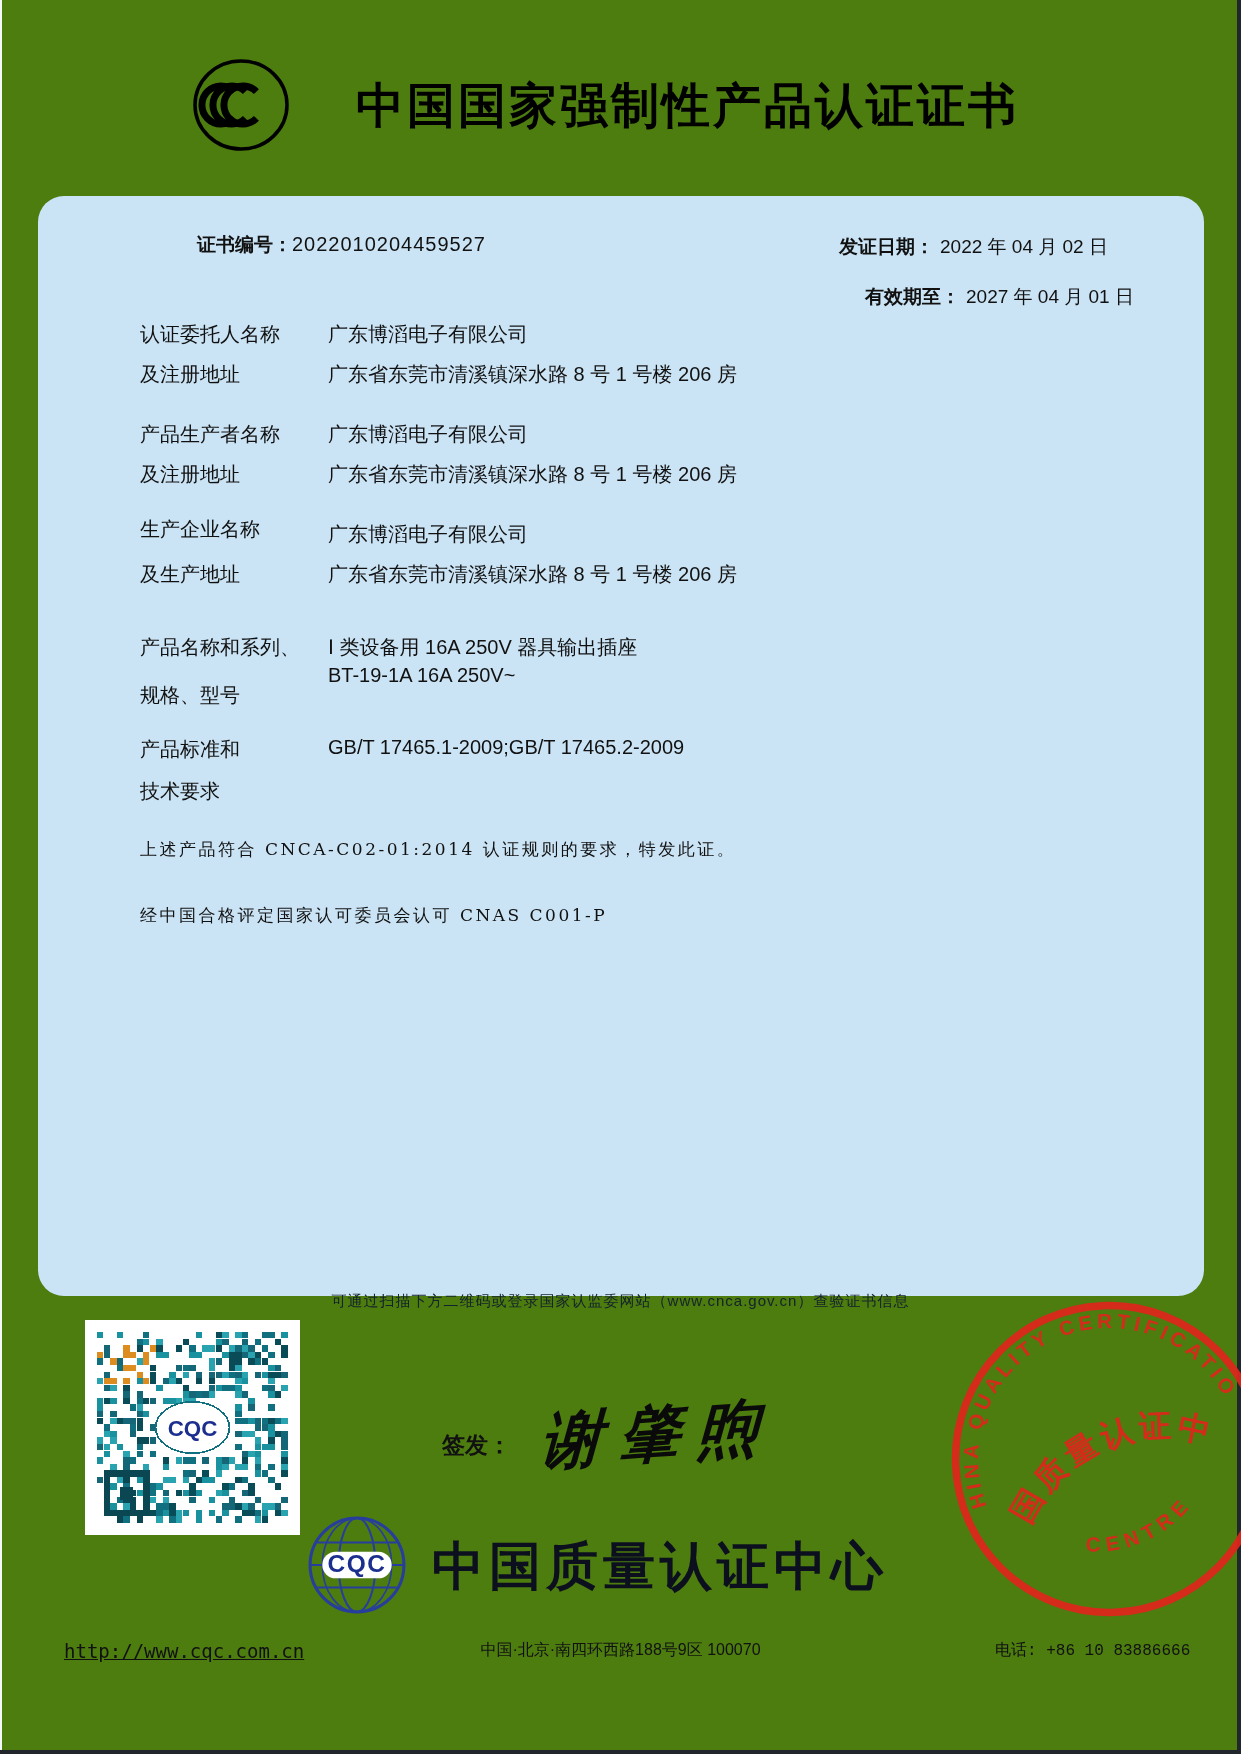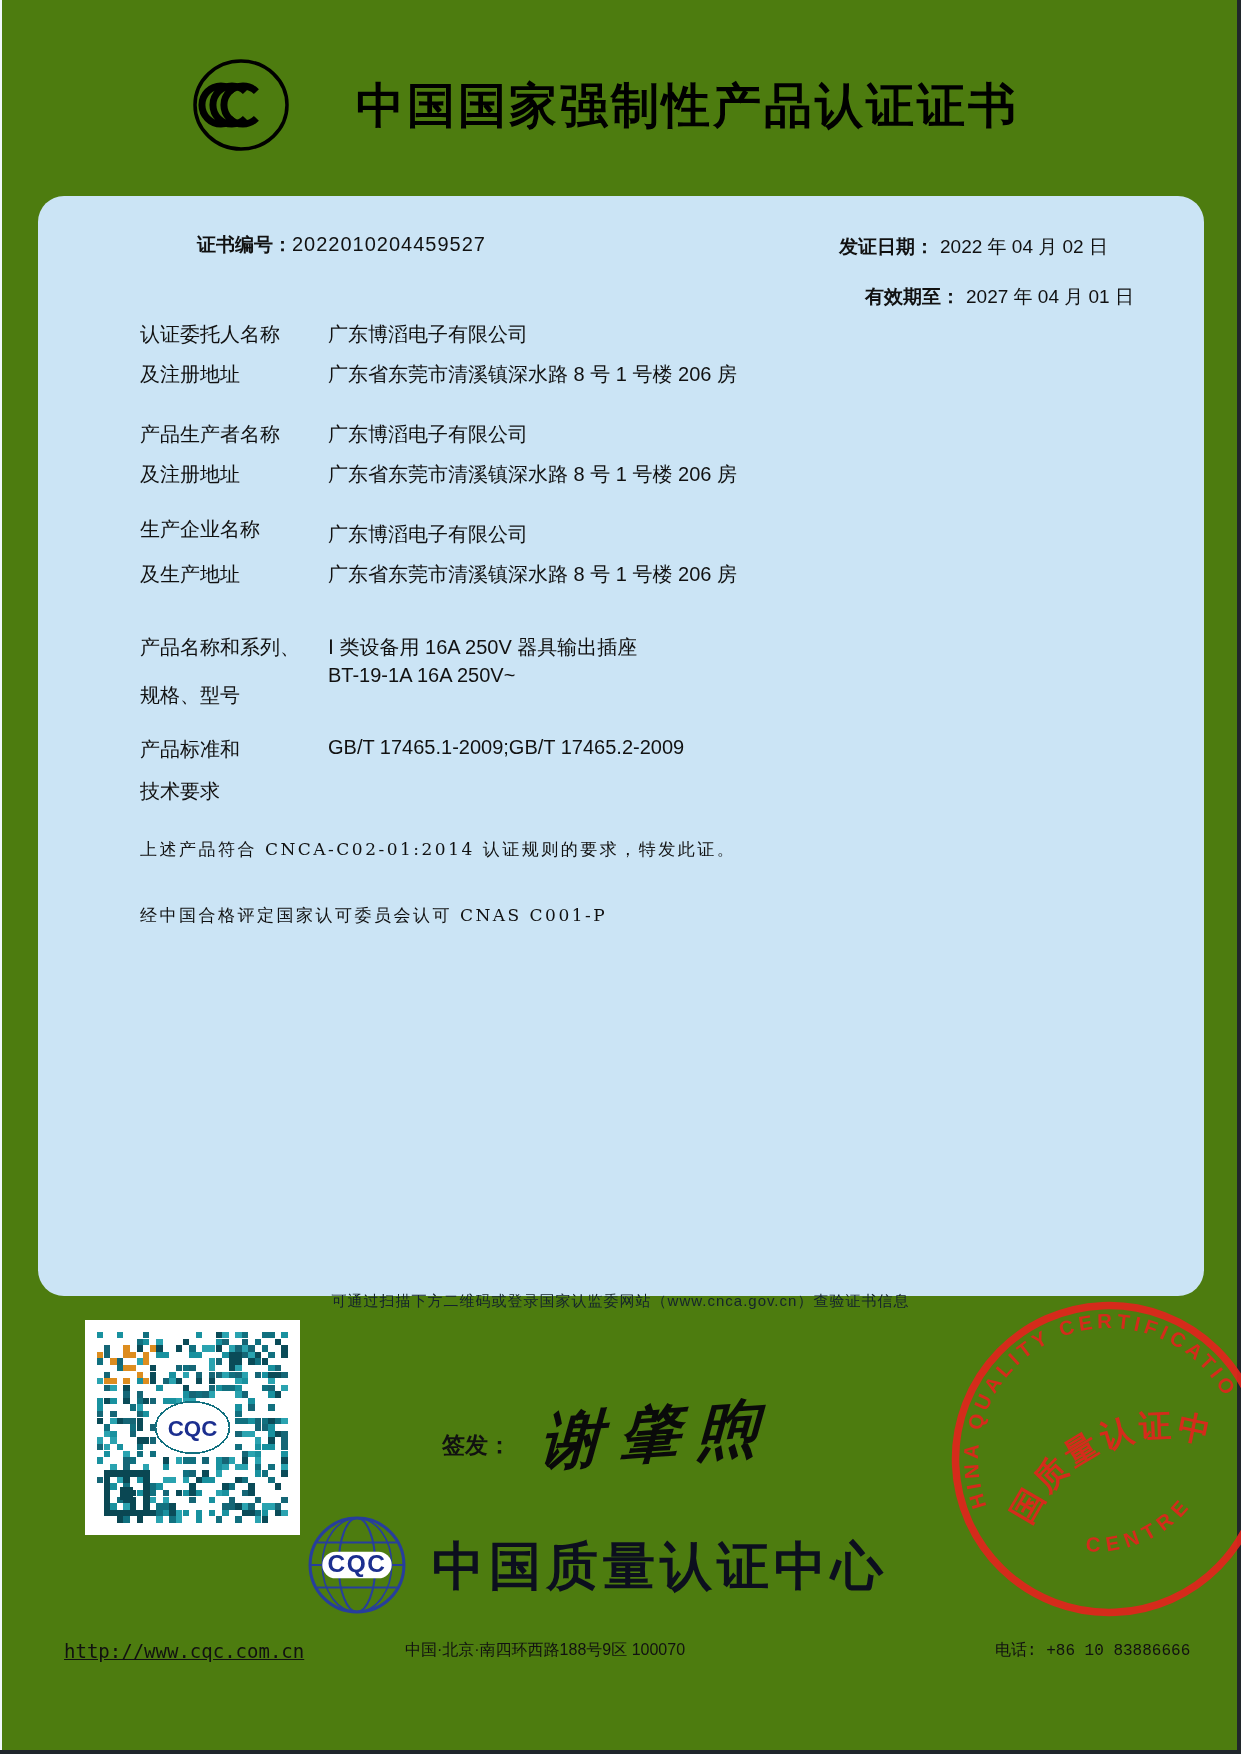--- a/index.html
+++ b/index.html
@@ -74,21 +74,21 @@
 
   
   .stamp {
     left:948px; top:1298px; width:322px; height:322px;
     transform:rotate(-24deg); opacity:0.93;
   }
 
   
   .footer-item { top:1640px; font-size:16px; white-space:nowrap; }
   .footer-web { left:64px; text-decoration:underline; font-family:"DejaVu Sans Mono", monospace; font-size:19px; }
-  .footer-addr { left:0; width:1090px; text-align:center; }
+  .footer-addr { left:0; width:1241px; text-align:center; }
   .footer-phone { left:995px; font-family:Liberation Mono, monospace;text-align:right; }
 </style>
 </head>
 <body>
 
 <div class="page">
 
   <div class="abs ccc-logo">
     <svg viewBox="0 0 100 96" width="102" height="96">
       <ellipse cx="50" cy="48" rx="46" ry="44" fill="none" stroke="#000" stroke-width="3.5"></ellipse>

